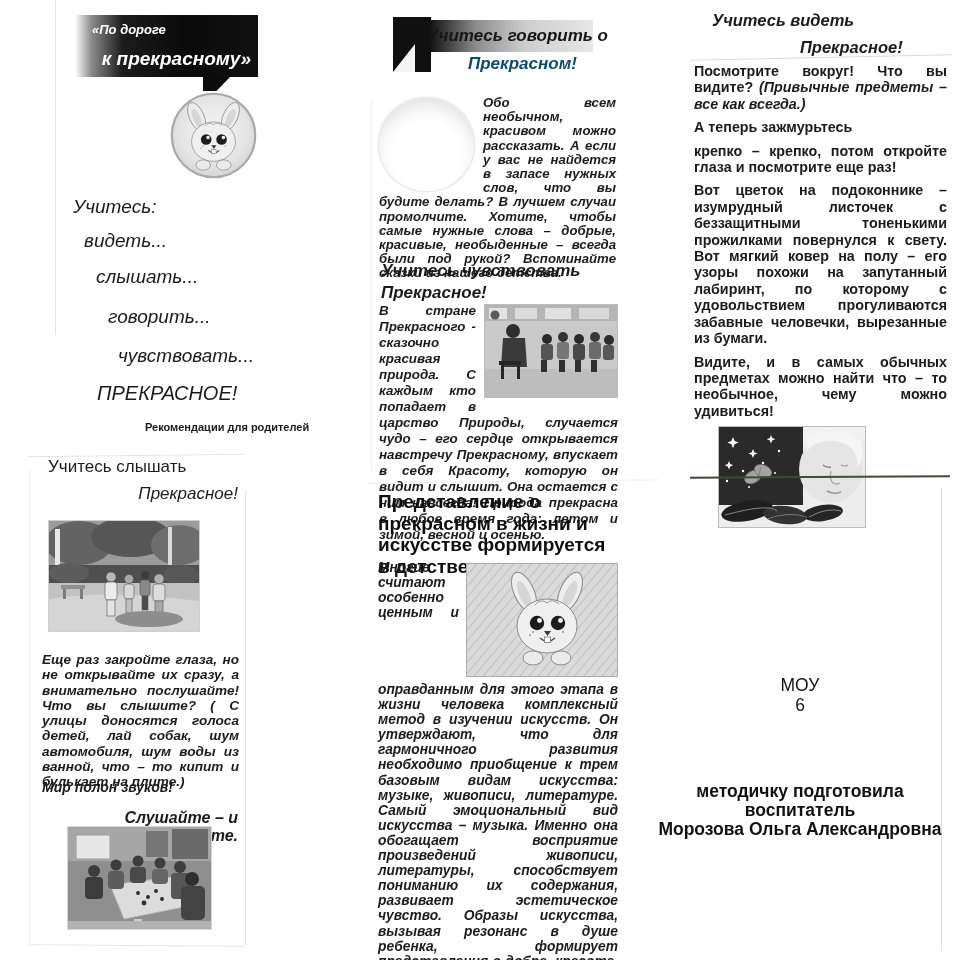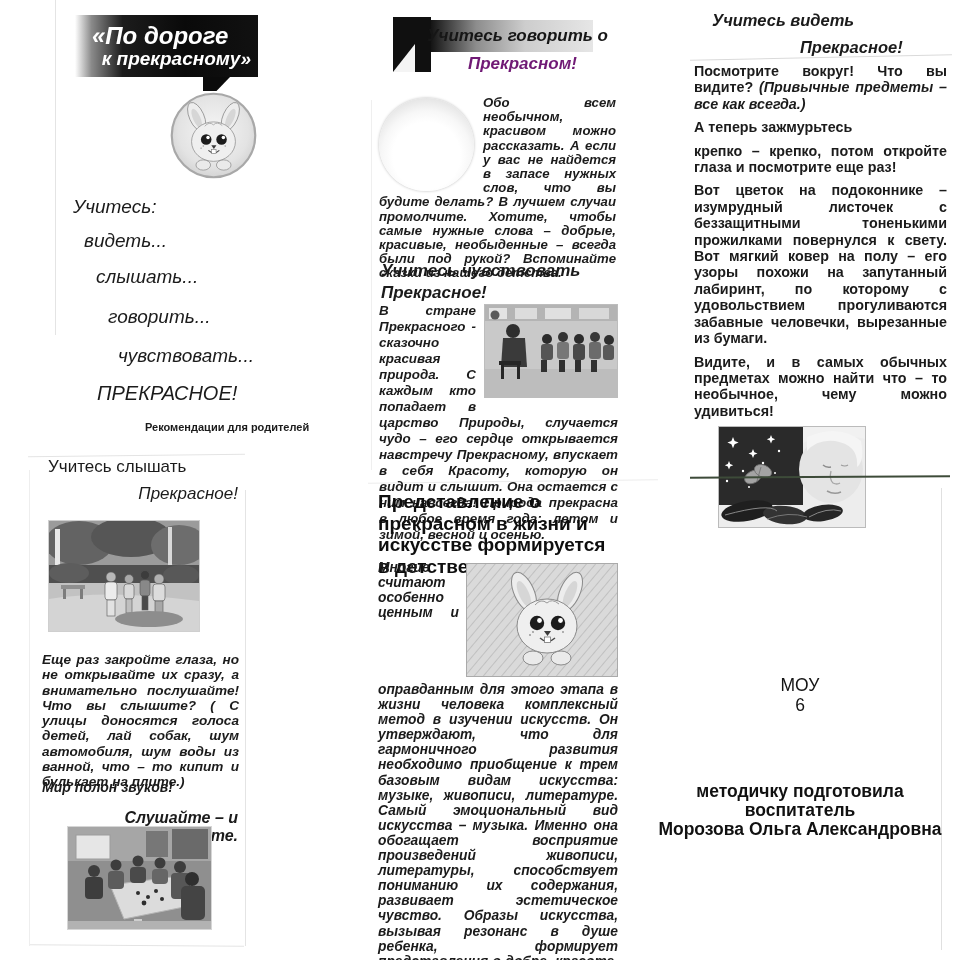--- a/index.html
+++ b/index.html
@@ -8,21 +8,21 @@
   .edge{position:absolute;background:#e4e4e4;}
   .it{font-style:italic;}
   .just{text-align:justify;}
   svg{display:block;}
 
   
   .cover-banner{position:absolute;left:75px;top:15px;width:183px;height:62px;
     background:linear-gradient(to right,#ffffff 0%,#8a8a8a 9%,#1c1c1c 26%,#0a0a0a 60%,#111 100%);}
   .cover-banner-tab{position:absolute;left:203px;top:77px;width:27px;height:14px;background:#0b0b0b;
     clip-path:polygon(0 0,100% 0,50% 100%,0 100%);}
-  .banner-l1{position:absolute;left:17px;top:7px;color:#fff;font-size:24px;font-weight:700;font-style:italic;}
+  .banner-l1{position:absolute;left:17px;top:7px;color:#fff;font-size:13px;font-weight:700;font-style:italic;}
   .banner-l2{position:absolute;right:7px;top:33px;color:#fff;font-size:19px;font-weight:700;font-style:italic;}
   .medallion{position:absolute;left:170px;top:92px;width:87px;height:87px;}
   .learn-line{position:absolute;font-size:19px;font-style:italic;white-space:nowrap;}
   .learn-strong{font-size:20px;}
   .cover-foot{position:absolute;left:110px;top:421px;font-size:11px;font-weight:700;padding-left:35px;}
 
   
   .hear-h1{position:absolute;left:48px;top:457px;font-size:17px;font-weight:500;}
   .hear-h2{position:absolute;left:60px;top:484px;width:178px;text-align:right;font-size:17px;font-style:italic;font-weight:500;}
   .hear-photo1{position:absolute;left:48px;top:520px;width:150px;height:110px;border:1px solid #cfcfcf;background:#cfcfcf;}
@@ -31,21 +31,21 @@
   .hear-p3{position:absolute;left:60px;top:801px;width:178px;text-align:right;font-size:16px;font-weight:700;font-style:italic;margin-top:8px;}
   .hear-photo2{position:absolute;left:67px;top:826px;width:143px;height:102px;border:1px solid #d6d6d6;background:#9a9a9a;}
 
   
   .mid-square{position:absolute;left:393px;top:17px;width:38px;height:55px;background:#101010;}
   .mid-fold{position:absolute;left:393px;top:44px;width:22px;height:28px;background:#f4f4f4;
     clip-path:polygon(0 100%,100% 100%,100% 0);}
   .mid-grad{position:absolute;left:431px;top:20px;width:162px;height:32px;
     background:linear-gradient(to right,#141414 0%,#8d8d8d 28%,#cdcdcd 58%,#e6e6e6 100%);}
   .speak-h1{position:absolute;left:427px;top:26px;font-size:17px;font-weight:700;font-style:italic;color:#161616;}
-  .speak-h2{position:absolute;left:468px;top:54px;font-size:17px;font-weight:700;font-style:italic;color:#701a75;}
+  .speak-h2{position:absolute;left:468px;top:54px;font-size:17px;font-weight:700;font-style:italic;color:#0c4a6e;}
   .speak-para{position:absolute;left:379px;top:96px;width:237px;font-size:13.2px;line-height:14.2px;
     font-weight:700;font-style:italic;}
   .speak-circle{float:left;width:95px;height:93px;border-radius:50%;margin:2px 9px 3px 0;
     background:radial-gradient(circle at 50% 62%,#ffffff 45%,#f7f7f7 60%,#e6e6e6 76%,#cccccc 90%,#bdbdbd 100%);
     box-shadow:0 0 3px rgba(0,0,0,.28);}
   .feel-h{position:absolute;left:381px;font-size:17px;font-weight:600;font-style:italic;}
   .feel-para{position:absolute;left:379px;top:303px;width:239px;font-size:13.4px;line-height:16px;
     font-weight:700;font-style:italic;}
   .feel-photo{float:right;width:132px;height:92px;margin:1px 0 3px 8px;border:1px solid #bdbdbd;background:#c7c7c7;}
   .art-head{position:absolute;left:378px;top:491px;width:244px;font-size:19px;line-height:21.5px;font-weight:700;color:#0e0e0e;}

